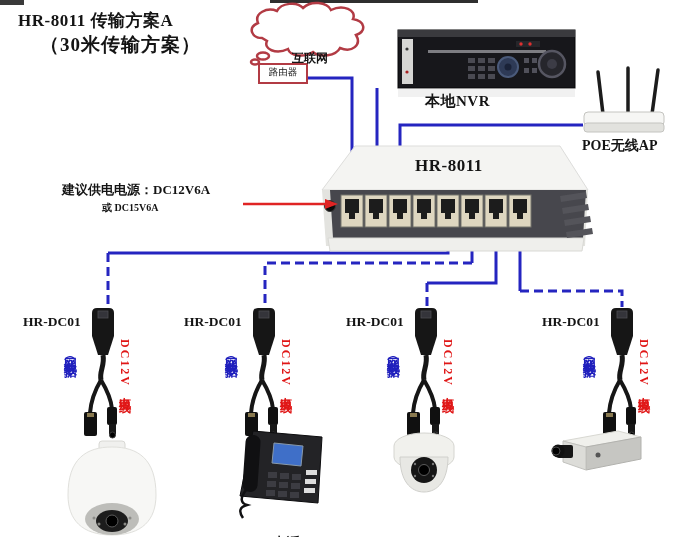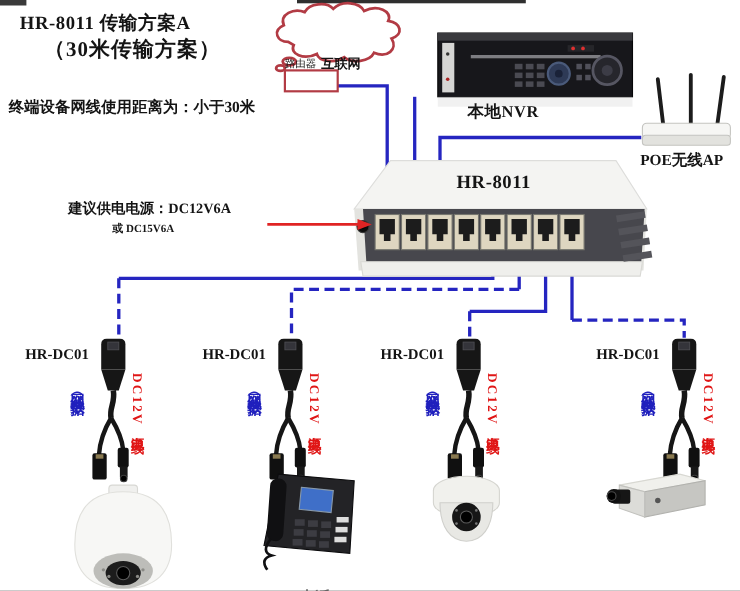--- a/index.html
+++ b/index.html
@@ -6,21 +6,21 @@
   #canvas{
     position:relative;width:673px;height:537px;background:#ffffff;overflow:hidden;
     font-family:Liberation Serif, serif;color:#141414;
   }
   .abs{position:absolute;}
   .b{font-weight:bold;}
   #title{left:18px;top:9px;font-size:17px;letter-spacing:.5px;}
   #subtitle{left:40px;top:32px;font-size:19px;letter-spacing:1px;}
   #cable-note{left:8px;top:89px;font-size:14px;}
   #internet-label{left:262px;top:25px;width:96px;text-align:center;font-size:12px;margin-top:25px;}
-  #router-label{left:259px;top:52px;width:48px;text-align:left;font-size:9.5px;}
+  #router-label{left:259px;top:66px;width:48px;text-align:center;font-size:9.5px;}
   #nvr-label{left:425px;top:92px;width:110px;font-size:15px;letter-spacing:.5px;}
   #ap-label{left:582px;top:137px;width:90px;font-size:14px;}
   #switch-label{left:415px;top:156px;width:80px;font-size:17px;letter-spacing:.5px;}
   #power-line1{left:62px;top:181px;font-size:13px;}
   #power-line2{left:102px;top:201px;font-size:10px;}
   #phone-label{left:244px;top:534px;width:72px;text-align:center;font-size:13.5px;}
   .splitter-model{width:64px;text-align:left;font-size:13.5px;font-weight:bold;}
   .vtext{writing-mode:vertical-rl;text-orientation:mixed;font-weight:bold;letter-spacing:2px;line-height:1;}
   .vblue{color:var(--label-blue);font-size:13px;}
   .vred{color:var(--label-red);font-size:12px;}
@@ -238,21 +238,20 @@
       <polygon points="563,441 586,447 586,470 563,462" fill="#dcdcd8" stroke="#c2c2be"></polygon>
       <circle cx="598" cy="455" r="2.5" fill="#555"></circle>
       <rect x="557" y="445" width="16" height="13" rx="2" fill="#161616"></rect>
       <circle cx="558" cy="451" r="6.5" fill="#111"></circle>
       <circle cx="556" cy="451" r="4" fill="#000" stroke="#4a4a4a"></circle>
     </g>
   </svg>
 
   <div class="abs b" id="title">HR-8011 传输方案A</div>
   <div class="abs b" id="subtitle">（30米传输方案）</div>
-  <div class="abs b" id="cable-note">终端设备网线使用距离为：小于30米</div>
 
   <div class="abs b" id="internet-label">互联网</div>
   <div class="abs" id="router-label">路由器</div>
   <div class="abs b" id="ap-label">POE无线AP</div>
   <div class="abs b" id="nvr-label">本地NVR</div>
   <div class="abs b" id="switch-label">HR-8011</div>
 
   <div class="abs b" id="power-line1">建议供电电源：DC12V6A</div>
   <div class="abs b" id="power-line2">或 DC15V6A</div>
 

